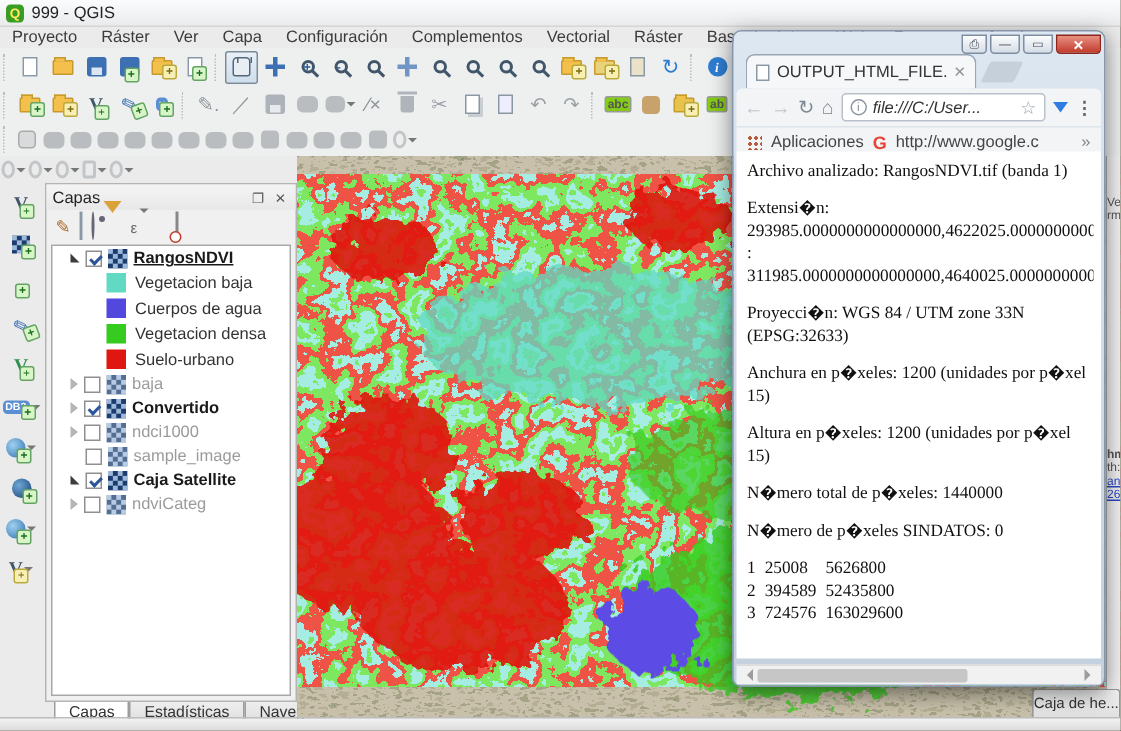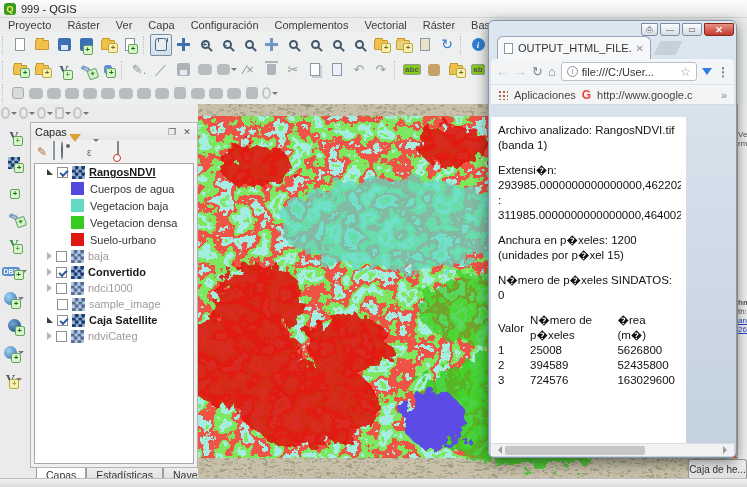--- a/index.html
+++ b/index.html
@@ -111,30 +111,30 @@
   .wbtn.cls { width:30px; background:linear-gradient(#e79184,#c23b2c); border-color:#8d2618; color:#fff; font-weight:bold; font-size:9px; }
   .btab { position:absolute; left:8px; top:15px; width:154px; height:23px; background:#f6f7f8; border:1px solid #97a5b6; border-bottom:none; border-radius:6px 6px 0 0; display:flex; align-items:center; gap:5px; padding:0 6px; font-size:11px; color:#333; }
   .btab .ttl { flex:1; overflow:hidden; white-space:nowrap; }
   .btab .x { color:#8a949e; font-size:10px; }
   .newtab { position:absolute; left:168px; top:20px; width:22px; height:14px; background:#c6d0da; transform:skewX(-25deg); border-radius:2px; }
   .navbar { position:absolute; left:2px; top:38px; width:243px; height:26px; background:#f2f4f6; border-bottom:1px solid #dfe4e8; display:flex; align-items:center; gap:5px; padding:0 5px; border-radius:4px 4px 0 0; }
   .nbtn { color:#7d8894; font-size:13px; line-height:14px; }
   .nbtn.dis { color:#c0c7cd; }
   .addr { flex:1; height:19px; background:#fff; border:1px solid #b7c1cb; border-radius:3px; display:flex; align-items:center; gap:4px; padding:0 5px; font-size:11px; color:#333; min-width:0; }
   .addr .info-i { width:11px; height:11px; border:1px solid #8a949e; border-radius:50%; color:#8a949e; font-size:8px; display:flex; align-items:center; justify-content:center; flex:none; }
-  .addr .url { flex:1; overflow:hidden; white-space:nowrap; }
+  .addr .url { flex:1; overflow:hidden; white-space:nowrap;font-style:italic; }
   .addr .star { color:#9aa4ae; font-size:12px; flex:none; }
   .dl-arrow { width:0; height:0; border:5px solid transparent; border-top:7px solid #2f7de1; margin-top:5px; }
   .kebab { color:#5f6a75; font-size:12px; font-weight:bold; }
   .bookmarks { position:absolute; left:2px; top:64px; width:243px; height:20px; background:#f2f4f6; border-bottom:1px solid #d4dadf; display:flex; align-items:center; gap:6px; padding:0 7px; font-size:11px; color:#444; }
   .grid9 { width:10px; height:10px; background:
     radial-gradient(circle, #b75c3f 1.2px, transparent 1.3px); background-size:4px 4px; }
   .gG { color:#ea4335; font-weight:bold; font-size:12px; }
   .chev { margin-left:auto; color:#7a838c; }
-  .bcontent { position:absolute; left:2px; top:96px; width:195px; height:338px; background:#fff; padding:6px 5px 0 7px; font-family:Liberation Sans, sans-serif; font-size:11.5px; line-height:15px; color:#111; overflow:hidden; }
+  .bcontent { position:absolute; left:2px; top:80px; width:243px; height:338px; background:#fff; padding:6px 5px 0 7px; font-family:Liberation Serif, serif; font-size:11.5px; line-height:15px; color:#111; overflow:hidden; }
   .bcontent p { margin:0 0 10px; }
   .nowrap { white-space:nowrap; }
   .rtable { border-collapse:collapse; font-size:11.5px; line-height:15px; }
   .rtable th { font-weight:normal; text-align:left; padding:0 6px 0 0; }
   .rtable td { padding:0 6px 0 0; }
   .rtable .c1 { width:22px; } .rtable .c2 { width:92px; }
   .hscroll { position:absolute; left:2px; top:422px; width:243px; height:13px; background:#f1f1f1; border-top:1px solid #dcdcdc; display:flex; align-items:center; }
   .harrow { width:0; height:0; border:4px solid transparent; margin:0 3px; }
   .harrow.l { border-right-color:#9c9c9c; } .harrow.r { border-left-color:#9c9c9c; margin-left:auto; }
   .hthumb { width:140px; height:9px; background:#c6c6c6; border-radius:2px; }
@@ -436,26 +436,26 @@
     <span><span class="i-redbox"></span></span>
   </div>
   <div class="tree">
     <div class="lrow">
       <span class="arrow-exp"></span>
       <span class="cb on"></span>
       <span class="i-checker"></span>
       <span class="lname b u">RangosNDVI</span>
     </div>
     <div class="legrow">
+      <span class="swatch" style="background-color: rgb(98, 217, 194);"></span>
+      <span>Vegetacion baja</span>
+    </div>
+    <div class="legrow">
       <span class="swatch" style="background-color: rgb(83, 72, 221);"></span>
       <span>Cuerpos de agua</span>
-    </div>
-    <div class="legrow">
-      <span class="swatch" style="background-color: rgb(98, 217, 194);"></span>
-      <span>Vegetacion baja</span>
     </div>
     <div class="legrow">
       <span class="swatch" style="background-color: rgb(53, 204, 31);"></span>
       <span>Vegetacion densa</span>
     </div>
     <div class="legrow">
       <span class="swatch" style="background-color: rgb(223, 23, 16);"></span>
       <span>Suelo-urbano</span>
     </div>
     <div class="lrow">
@@ -597,29 +597,27 @@
     <span class="chev">»</span>
   </div>
   <div class="bcontent">
     <p>Archivo analizado: RangosNDVI.tif (banda 1)</p>
     <p>
       <span>Extensi�n:</span><br>
       <span class="nowrap" style="display:block;overflow:hidden">293985.0000000000000000,4622025.0000000000000000</span>
       <span>:</span><br>
       <span class="nowrap" style="display:block;overflow:hidden">311985.0000000000000000,4640025.0000000000000000</span>
     </p>
+    <p>Proyecci�n: WGS 84 / UTM zone 33N (EPSG:32633)</p>
     <p>Anchura en p�xeles: 1200 (unidades por p�xel 15)</p>
+    <p>Altura en p�xeles: 1200 (unidades por p�xel 15)</p>
+    <p>N�mero total de p�xeles: 1440000</p>
     <p>N�mero de p�xeles SINDATOS: 0</p>
     <table class="rtable">
       <tbody>
-          <tr>
-        <th class="c1">Valor</th>
-        <th class="c2">N�mero de p�xeles</th>
-        <th>�rea (m�)</th>
-      </tr>
       <tr>
         <td>1</td>
         <td>25008</td>
         <td>5626800</td>
       </tr>
       <tr>
         <td>2</td>
         <td>394589</td>
         <td>52435800</td>
       </tr>

